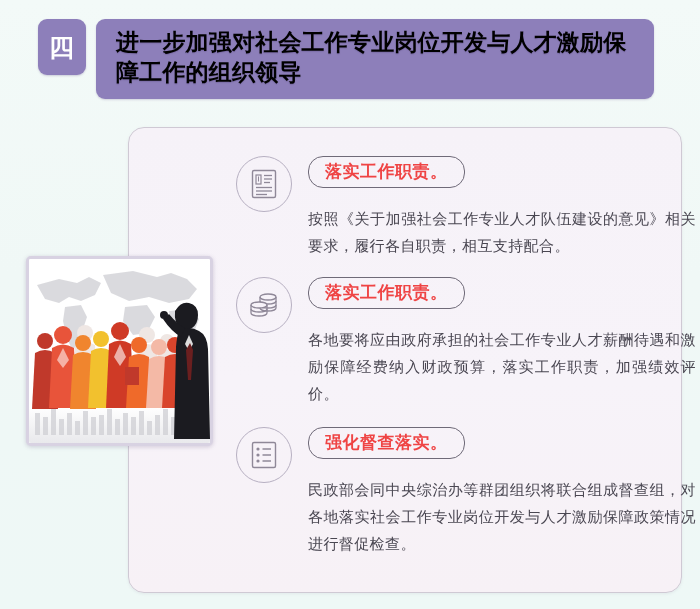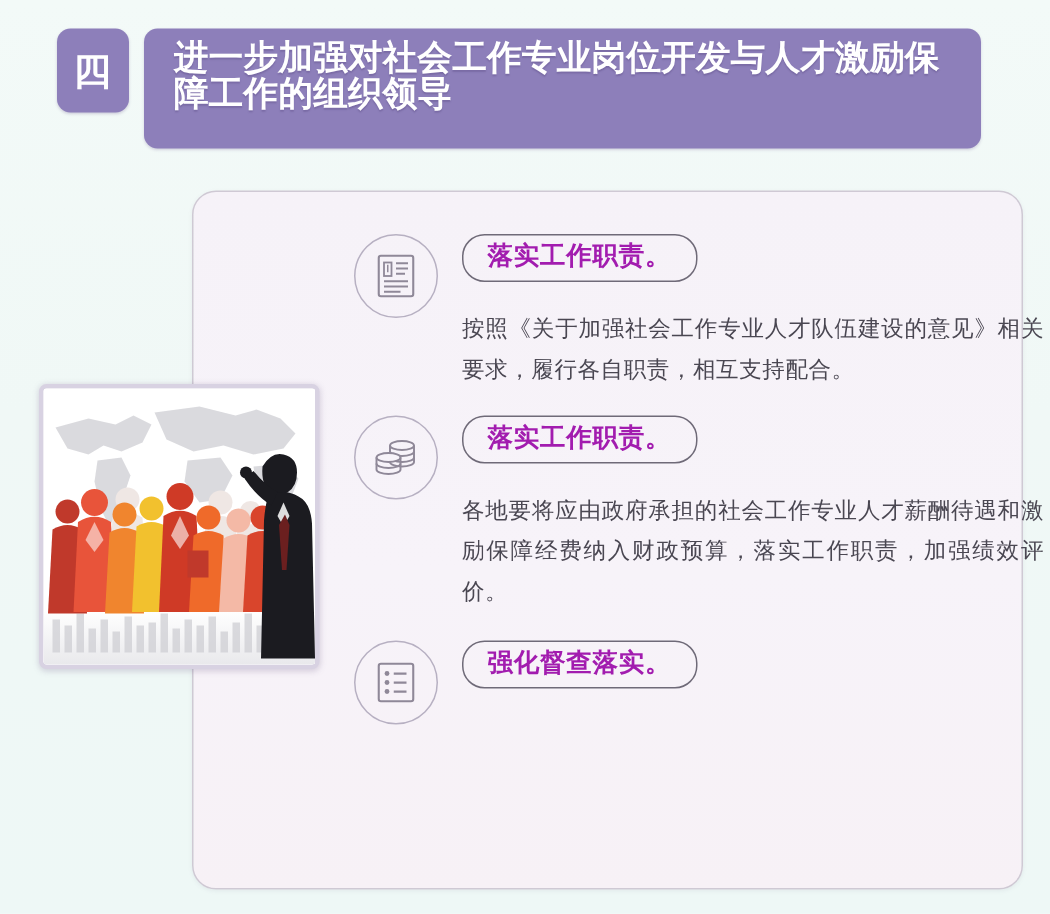--- a/index.html
+++ b/index.html
@@ -63,24 +63,24 @@
     height: 80px;
     background: #8d7fba;
     border-radius: 9px;
     box-shadow: 0 1px 2px rgba(90,70,130,.22);
   }
   .title-text {
     position: absolute;
     left: 20px;
     top: 8px;
     right: 12px;
-    color: #ffffff;
+    color: #000000;
     font-size: 23px;
     font-weight: 700;
-    line-height: 24px;
+    line-height: 30px;
     letter-spacing: 0.2px;
     text-shadow: 0 1px 1px rgba(80,62,120,.3);
   }
 
   
   .panel {
     position: absolute;
     left: 128px;
     top: 127px;
     width: 554px;
@@ -144,21 +144,21 @@
     position: absolute;
     left: 72px;
     top: 0;
     width: 388px;
   }
   .pill {
     display: inline-block;
     border: 1.6px solid #6f6a78;
     border-radius: 15px;
     padding: 3px 16px 5px 16px;
-    color: #a21caf;
+    color: #ef4444;
     font-size: 17px;
     font-weight: 700;
     line-height: 22px;
     letter-spacing: 0.5px;
     background: transparent;
     white-space: nowrap;
   }
   .para {
     margin-top: 18px;
     color: #4a4752;
@@ -341,15 +341,16 @@
       <circle cx="9" cy="15" r="1.6" fill="#8f8898" stroke="none"></circle>
       <circle cx="9" cy="21" r="1.6" fill="#8f8898" stroke="none"></circle>
       <line x1="13.5" y1="9" x2="22" y2="9" stroke-width="1.5"></line>
       <line x1="13.5" y1="15" x2="22" y2="15" stroke-width="1.5"></line>
       <line x1="13.5" y1="21" x2="22" y2="21" stroke-width="1.5"></line>
     </svg>
   </div>
 
   <div class="sec-body">
     <div class="pill">强化督查落实。</div>
+    <div class="para">民政部会同中央综治办等群团组织将联合组成督查组，对各地落实社会工作专业岗位开发与人才激励保障政策情况进行督促检查。</div>
   </div>
 
 </div>
 
 </body></html>

